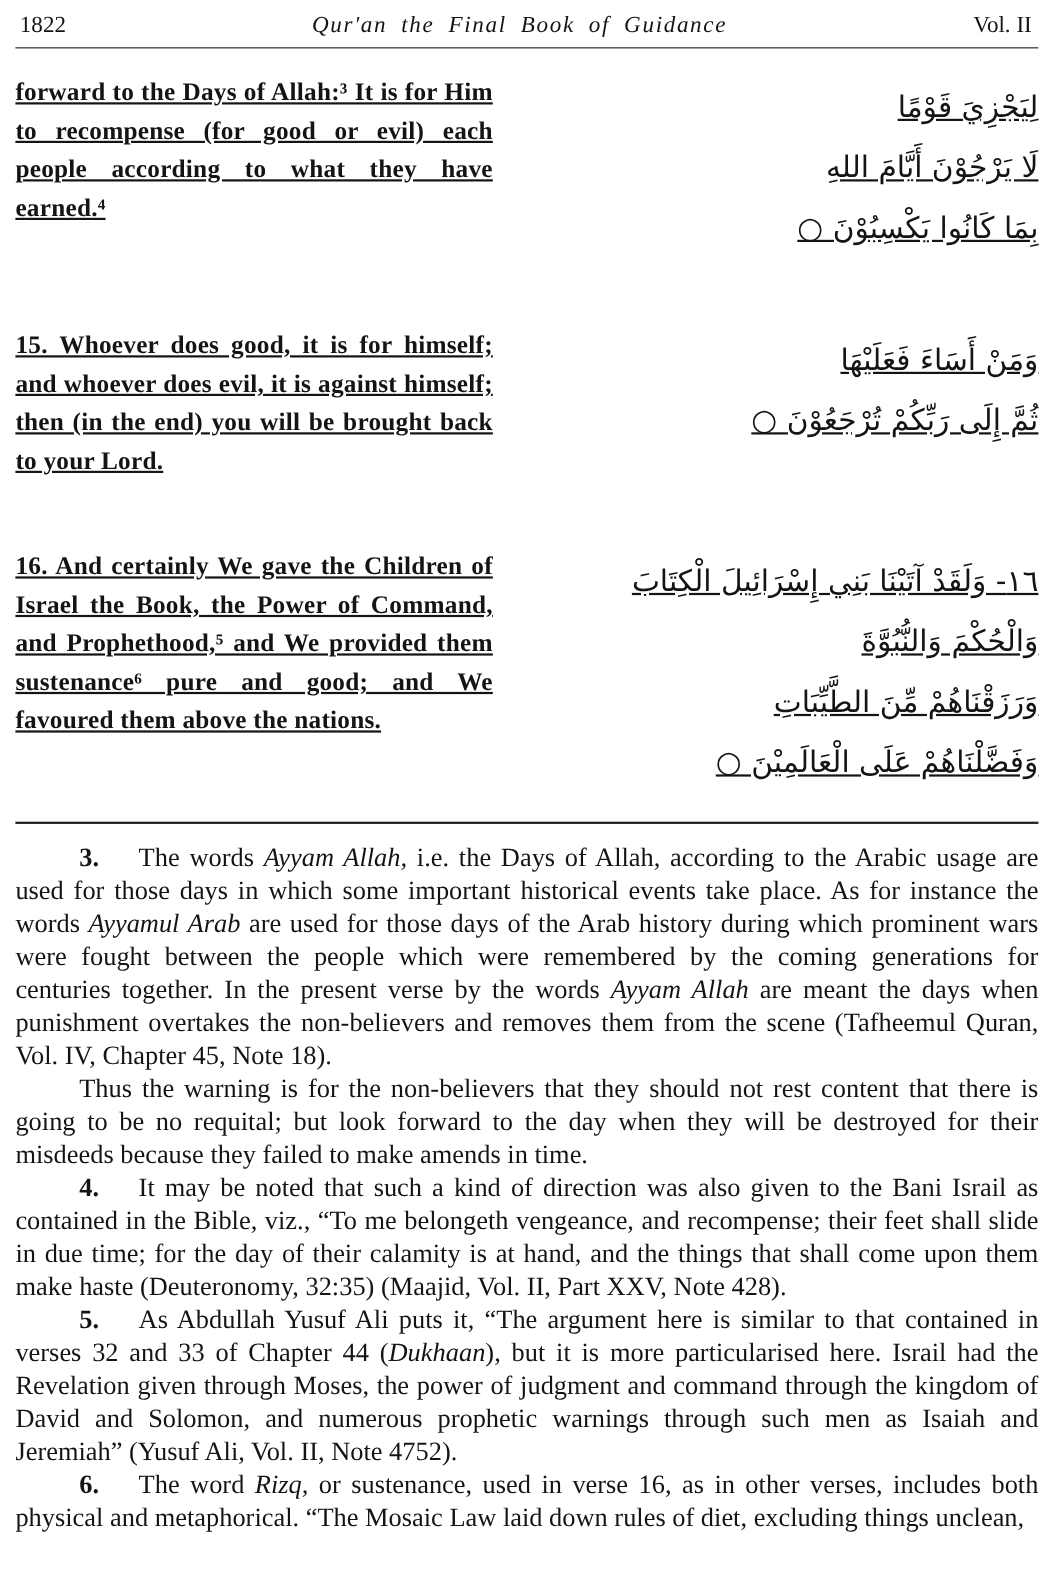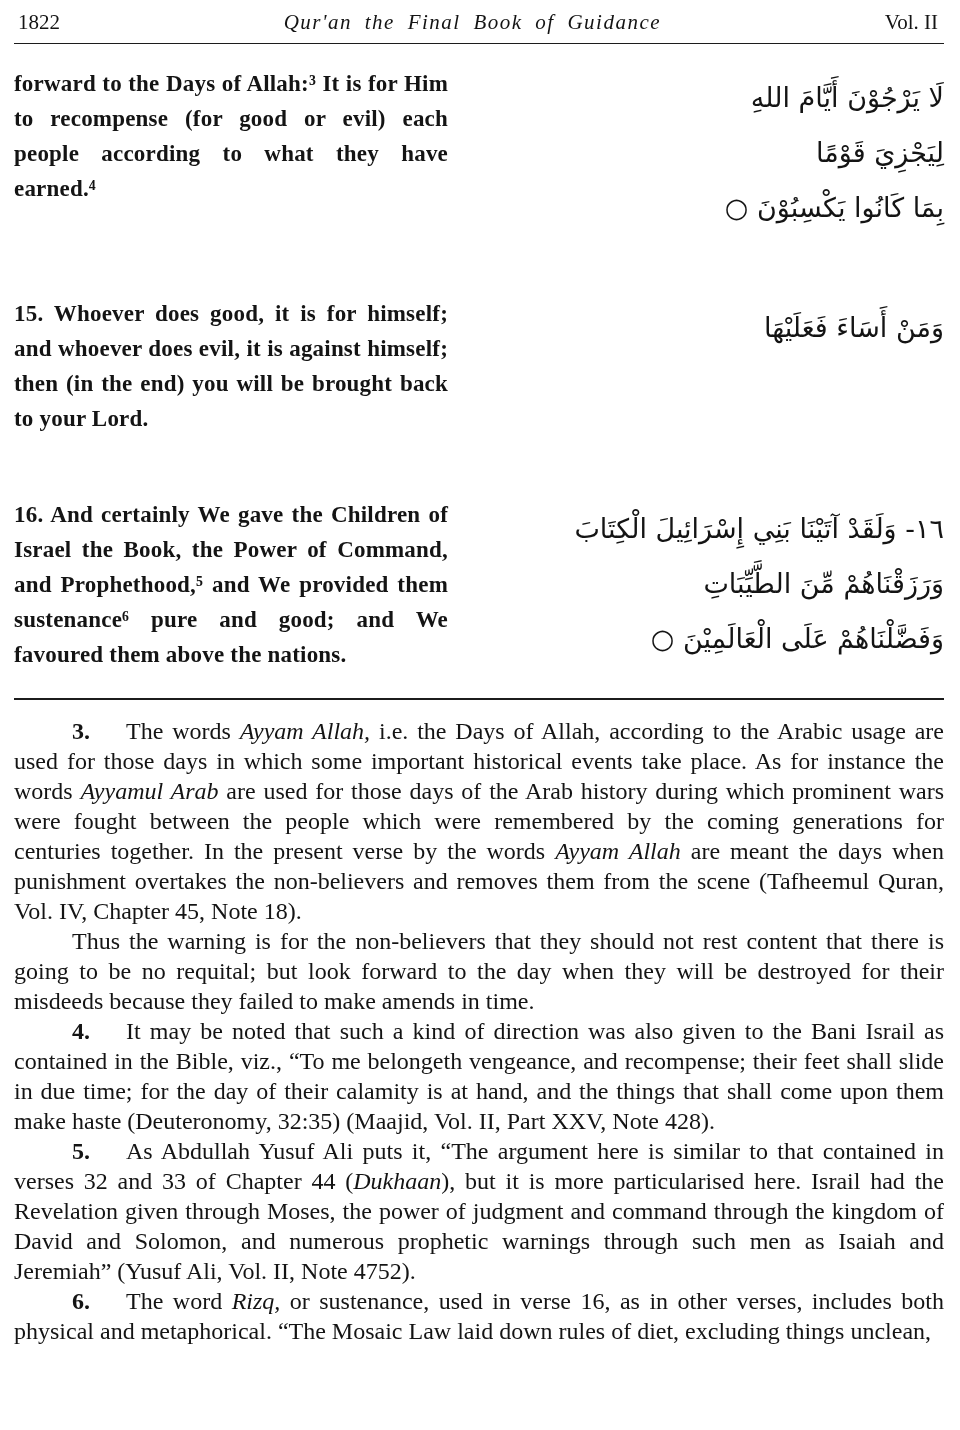--- a/index.html
+++ b/index.html
@@ -32,20 +32,21 @@
     height: 0;
   }
   .rule.thick { border-top-width: 2px; }
 
   
   .verses { margin-top: 22px; }
   .verse-row {
     display: flex;
     justify-content: space-between;
     align-items: flex-start;
+    text-decoration: underline;
   }
   .verse-row + .verse-row { margin-top: 61px; }
   .english {
     width: 434px;
     font-weight: bold;
     font-size: 23px;
     line-height: 35px;
     text-align: justify;
     text-justify: inter-word;
     letter-spacing: 0.2px;
@@ -85,37 +86,39 @@
     <span>Vol. II</span>
   </header>
 
   <hr class="rule">
 
   <main class="verses">
 
     <section class="verse-row">
       <p class="english">forward to the Days of Allah:³ It is for Him to recompense (for good or evil) each people according to what they have earned.⁴</p>
       <div class="arabic">
+        <div class="aline">لِيَجْزِيَ قَوْمًا</div>
         <div class="aline">لَا يَرْجُوْنَ أَيَّامَ اللهِ</div>
-        <div class="aline">لِيَجْزِيَ قَوْمًا</div>
         <div class="aline">بِمَا كَانُوا يَكْسِبُوْنَ ○</div>
       </div>
     </section>
 
     <section class="verse-row">
       <p class="english">15.  Whoever does good, it is for himself; and whoever does evil, it is against himself; then (in the end) you will be brought back to your Lord.</p>
       <div class="arabic">
         <div class="aline">وَمَنْ أَسَاءَ فَعَلَيْهَا</div>
+        <div class="aline">ثُمَّ إِلَى رَبِّكُمْ تُرْجَعُوْنَ ○</div>
       </div>
     </section>
 
     <section class="verse-row">
       <p class="english">16.  And certainly We gave the Children of Israel the Book, the Power of Command, and Prophethood,⁵ and We provided them sustenance⁶ pure and good; and We favoured them above the nations.</p>
       <div class="arabic">
         <div class="aline">١٦- وَلَقَدْ آتَيْنَا بَنِي إِسْرَائِيلَ الْكِتَابَ</div>
+        <div class="aline">وَالْحُكْمَ وَالنُّبُوَّةَ</div>
         <div class="aline">وَرَزَقْنَاهُمْ مِّنَ الطَّيِّبَاتِ</div>
         <div class="aline">وَفَضَّلْنَاهُمْ عَلَى الْعَالَمِيْنَ ○</div>
       </div>
     </section>
 
   </main>
 
   <div class="footnote-rule-wrap">
     <hr class="rule thick">
   </div>

